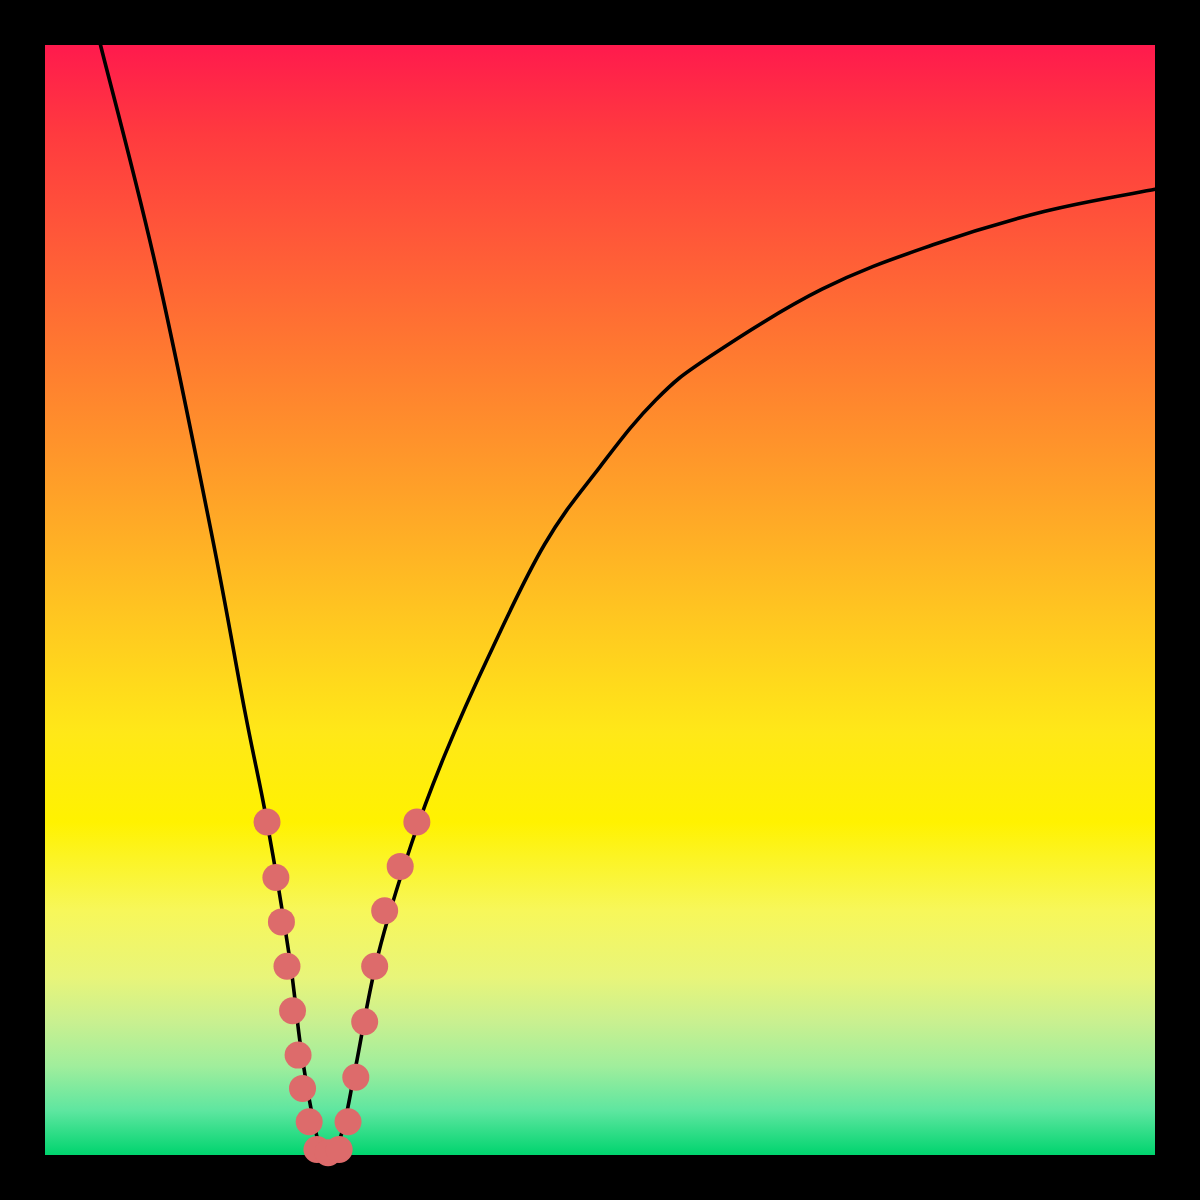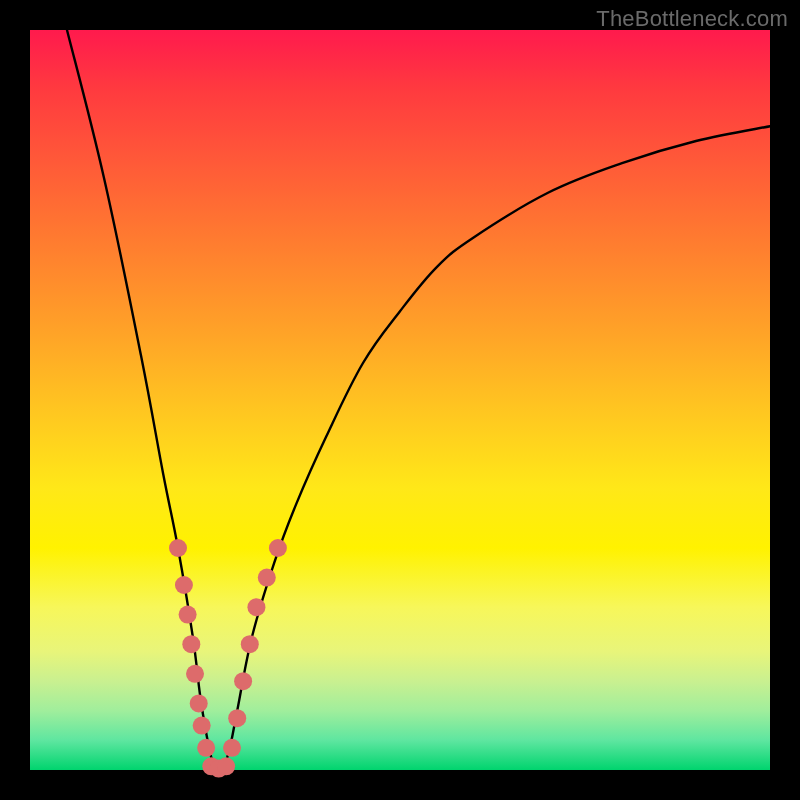--- a/index.html
+++ b/index.html
@@ -57,21 +57,20 @@
     top: 0;
     width: 740px;
     height: 740px;
     overflow: visible;
   }
 </style>
 </head>
 <body>
 
 <div class="frame">
-  <div class="watermark">TheBottleneck.com</div>
 
   <div class="plot-area">
     <svg class="curve" viewBox="0 0 740 740" preserveAspectRatio="none">
       <path id="curve-path" fill="none" stroke="#000" stroke-width="2.4" stroke-linecap="round" stroke-linejoin="round" d="M 37.00 0.00 C 43.78 27.13, 60.43 88.31, 74.00 148.00 C 87.57 207.69, 100.15 271.33, 111.00 325.60 C 121.85 379.87, 126.42 408.73, 133.20 444.00 C 139.98 479.27, 142.57 488.15, 148.00 518.00 C 153.43 547.85, 158.73 579.67, 162.80 606.80 C 166.87 633.93, 167.49 647.01, 170.20 666.00 C 172.91 684.99, 174.89 696.83, 177.60 710.40 C 180.31 723.97, 182.29 734.57, 185.00 740.00 C 187.71 745.43, 189.69 744.07, 192.40 740.00 C 195.11 735.93, 197.09 728.65, 199.80 717.80 C 202.51 706.95, 203.13 701.15, 207.20 680.80 C 211.27 660.45, 215.22 633.93, 222.00 606.80 C 228.78 579.67, 236.06 557.22, 244.20 532.80 C 252.34 508.38, 256.90 496.66, 266.40 473.60 C 275.90 450.54, 283.79 432.78, 296.00 407.00 C 308.21 381.22, 319.43 356.06, 333.00 333.00 C 346.57 309.94, 356.43 298.84, 370.00 281.20 C 383.57 263.56, 393.43 250.37, 407.00 236.80 C 420.57 223.23, 423.65 220.77, 444.00 207.20 C 464.35 193.63, 490.87 176.37, 518.00 162.80 C 545.13 149.23, 564.87 142.70, 592.00 133.20 C 619.13 123.70, 638.87 117.78, 666.00 111.00 C 693.13 104.22, 726.43 98.91, 740.00 96.20"></path>
       <g id="dots-group">
           <circle cx="148.00" cy="518.00" r="9" fill="#dd6b6b"></circle>
           <circle cx="153.92" cy="555.00" r="9" fill="#dd6b6b"></circle>
           <circle cx="157.62" cy="584.60" r="9" fill="#dd6b6b"></circle>
           <circle cx="161.32" cy="614.20" r="9" fill="#dd6b6b"></circle>
           <circle cx="165.02" cy="643.80" r="9" fill="#dd6b6b"></circle>

